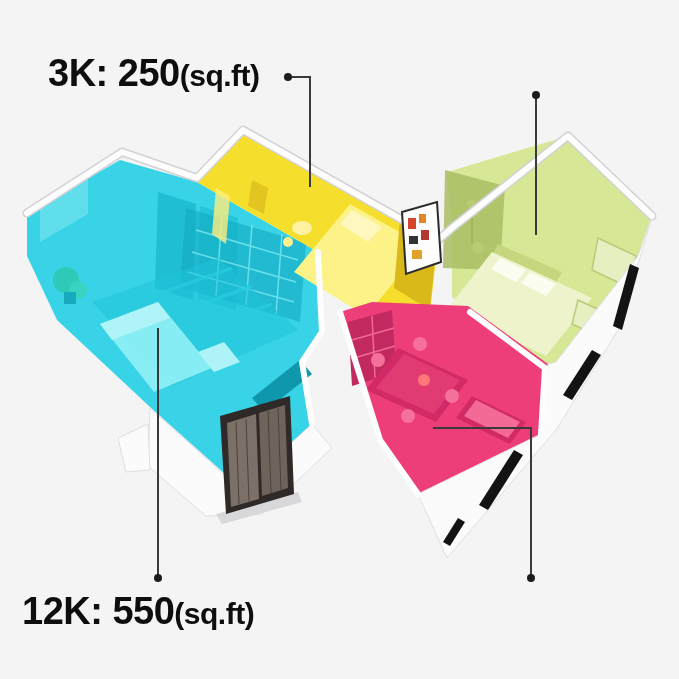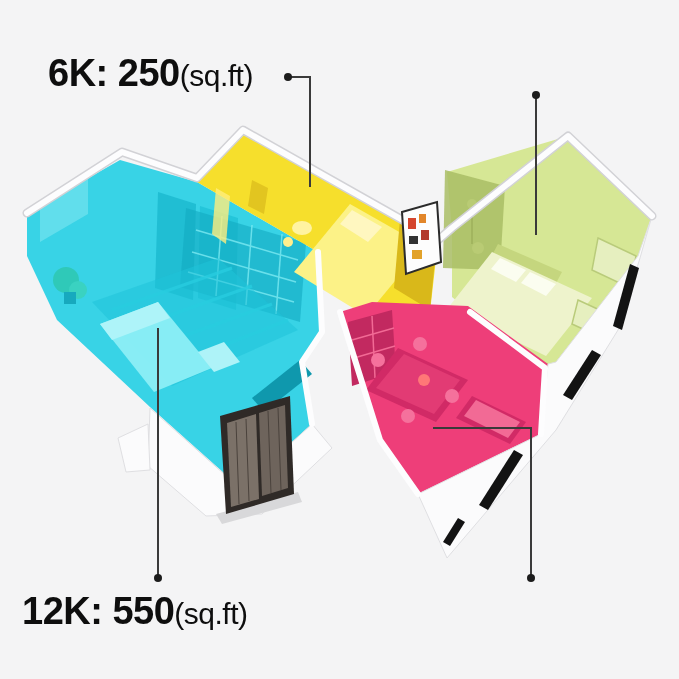--- a/index.html
+++ b/index.html
@@ -8,21 +8,21 @@
     font-family:"Liberation Sans",sans-serif;
     background:#f4f4f5;
   }
   .stage{position:relative;width:679px;height:679px;background:#f4f4f5;}
   .stage svg{position:absolute;left:0;top:0;}
   .lbl{
     position:absolute;
     font-weight:700;font-size:38px;line-height:1.0;
     letter-spacing:-0.5px;color:#0e0e0e;white-space:nowrap;
   }
-  .lbl .unit{font-size:30px;font-weight:400;}
+  .lbl .unit{font-size:30px;font-weight:700;}
   .lbl-6k{left:48px;top:54px;}
   .lbl-10k{left:390px;top:54px;}
   .lbl-12k{left:22px;top:592px;}
   .lbl-8k{left:404px;top:592px;}
 
   
   .ridge-under{fill:none;stroke:#d2d2d6;stroke-width:9;stroke-linejoin:round;stroke-linecap:round;}
   .ridge{fill:none;stroke:#fdfdfe;stroke-width:6;stroke-linejoin:round;stroke-linecap:round;}
   .white-part{fill:#fbfbfc;stroke:#dfdfe2;stroke-width:1;}
   .leader{fill:none;stroke:#3a3a3a;stroke-width:2;}
@@ -166,19 +166,19 @@
       <circle class="leader-dot" cx="536" cy="95" r="4"></circle>
 
       <path class="leader" d="M 158,578 L 158,328"></path>
       <circle class="leader-dot" cx="158" cy="578" r="4"></circle>
 
       <path class="leader" d="M 531,578 L 531,428 L 433,428"></path>
       <circle class="leader-dot" cx="531" cy="578" r="4"></circle>
     </g>
   </svg>
 
-  <div class="lbl lbl-6k"><span>6K: 250</span><span class="unit">(sq.ft)</span></div>
+  <div class="lbl lbl-6k"><span>3K: 250</span><span class="unit">(sq.ft)</span></div>
 
 
   <div class="lbl lbl-12k"><span>12K: 550</span><span class="unit">(sq.ft)</span></div>
 
 
 </div>
 
 </body></html>

